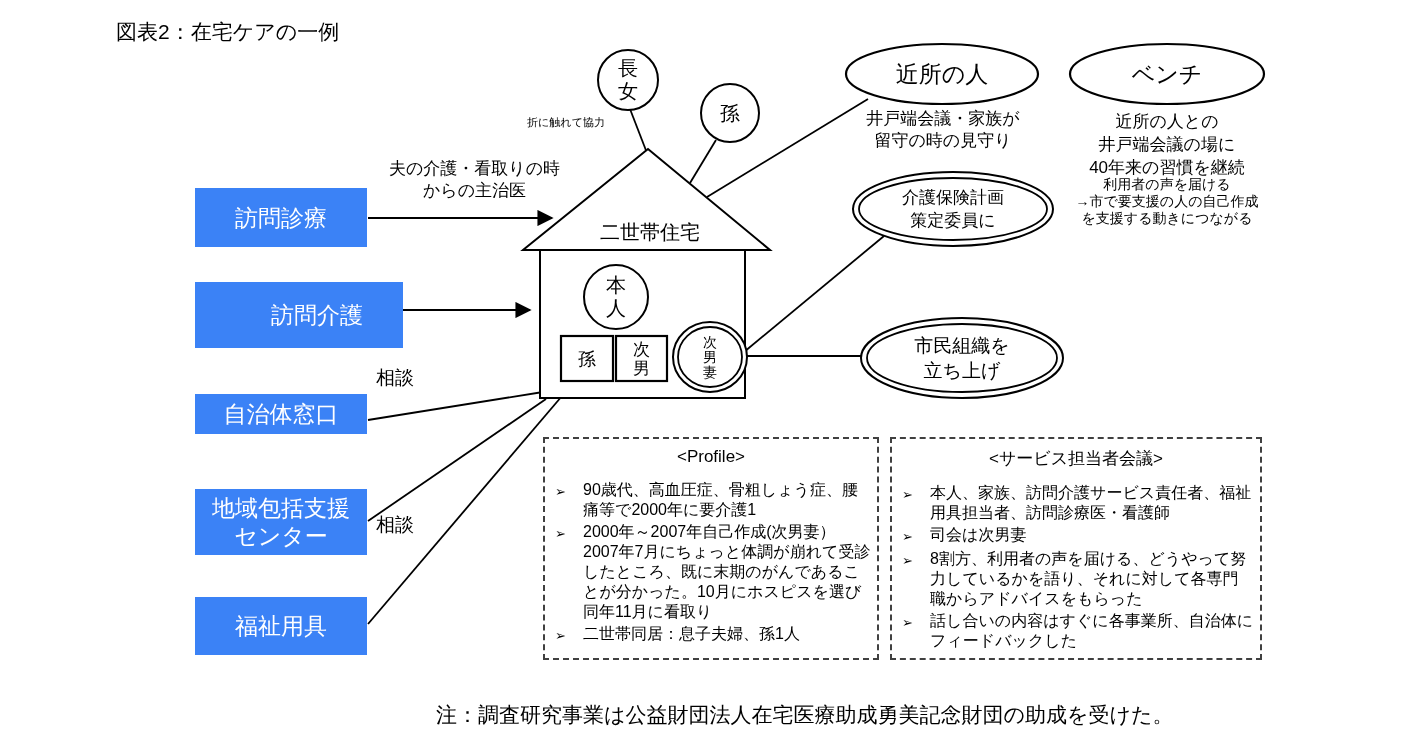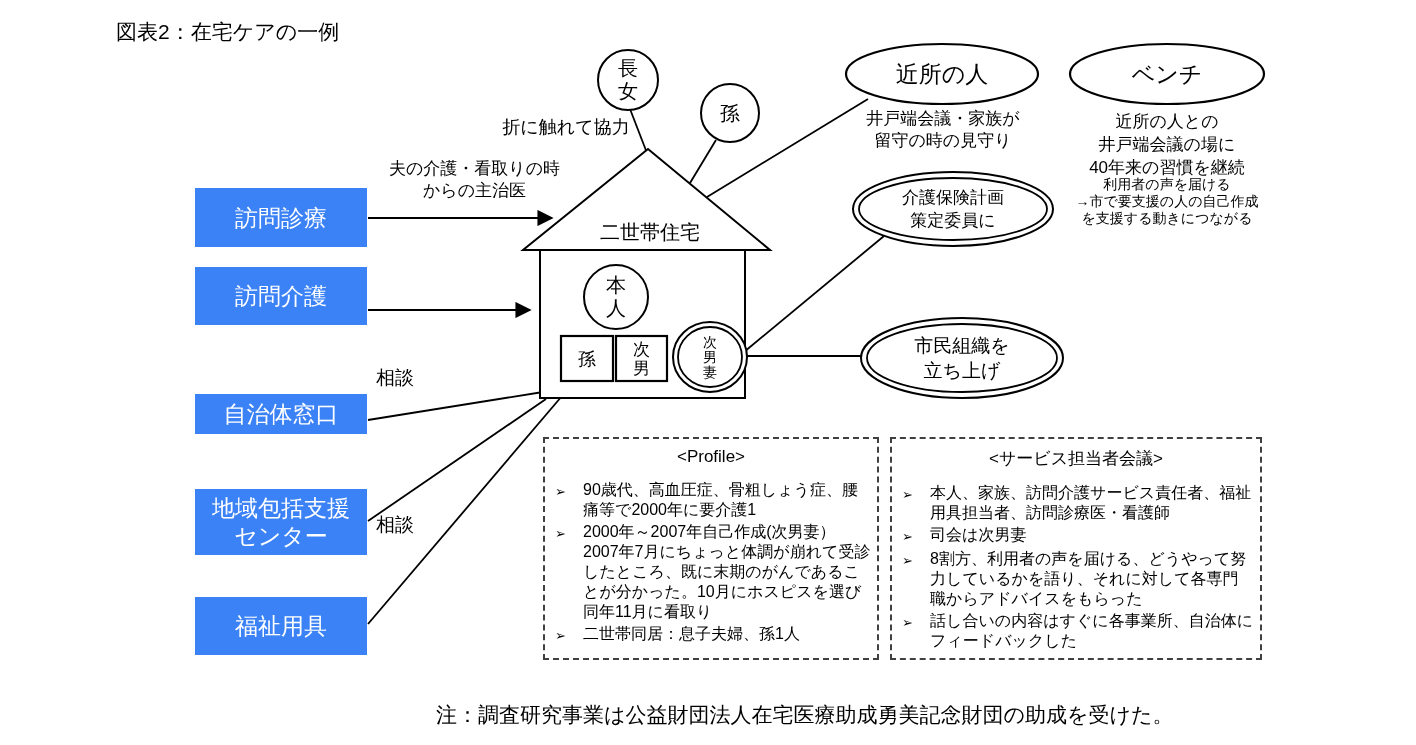--- a/index.html
+++ b/index.html
@@ -15,21 +15,21 @@
   svg.diagram { position:absolute; left:0; top:0; }
 
   .title { left:116px; top:18px; font-size:21px; }
 
   .svc {
     left:195px; width:172px; background:#3b82f6; color:#ffffff;
     display:flex; align-items:center; justify-content:center;
     font-size:23px; text-align:center; line-height:28px;
   }
   .svc1 { top:188px; height:59px; }
-  .svc2 { top:267px; height:58px; }
+  .svc2 { top:282px; height:66px;padding-left:36px; }
   .svc3 { top:394px; height:40px; }
   .svc4 { top:489px; height:66px; }
   .svc5 { top:597px; height:58px; }
 
   .edge-label { font-size:17px; line-height:22px; }
   .consult { font-size:19px; }
 
   .node-text { display:flex; align-items:center; justify-content:center; text-align:center; }
 
   .dash-box {
@@ -95,21 +95,21 @@
   <div class="abs svc svc2">訪問介護</div>
   <div class="abs svc svc3">自治体窓口</div>
   <div class="abs svc svc4 pre">地域包括支援
 センター</div>
   <div class="abs svc svc5">福祉用具</div>
 
   <div class="abs edge-label pre ctr" style="left:372px; top:158px; width:205px;">夫の介護・看取りの時
 からの主治医</div>
   <div class="abs consult" style="left:376px; top:365px;">相談</div>
   <div class="abs consult" style="left:376px; top:512px;">相談</div>
-  <div class="abs ctr" style="left:496px; top:115px; width:140px; font-size:18px;">折に触れて協力</div>
+  <div class="abs ctr" style="left:496px; top:115px; width:140px; font-size:11px;">折に触れて協力</div>
 
   <div class="abs ctr" style="left:580px; top:219px; width:140px; font-size:20px;">二世帯住宅</div>
   <div class="abs node-text pre" style="left:584px; top:265px; width:64px; height:64px; font-size:20px; line-height:23px;">本
 人</div>
   <div class="abs node-text" style="left:561px; top:336px; width:52px; height:45px; font-size:18px;">孫</div>
   <div class="abs node-text pre" style="left:616px; top:336px; width:51px; height:45px; font-size:17px; line-height:19px;">次
 男</div>
   <div class="abs node-text pre" style="left:673px; top:322px; width:74px; height:70px; font-size:14px; line-height:15px;">次
 男
 妻</div>

